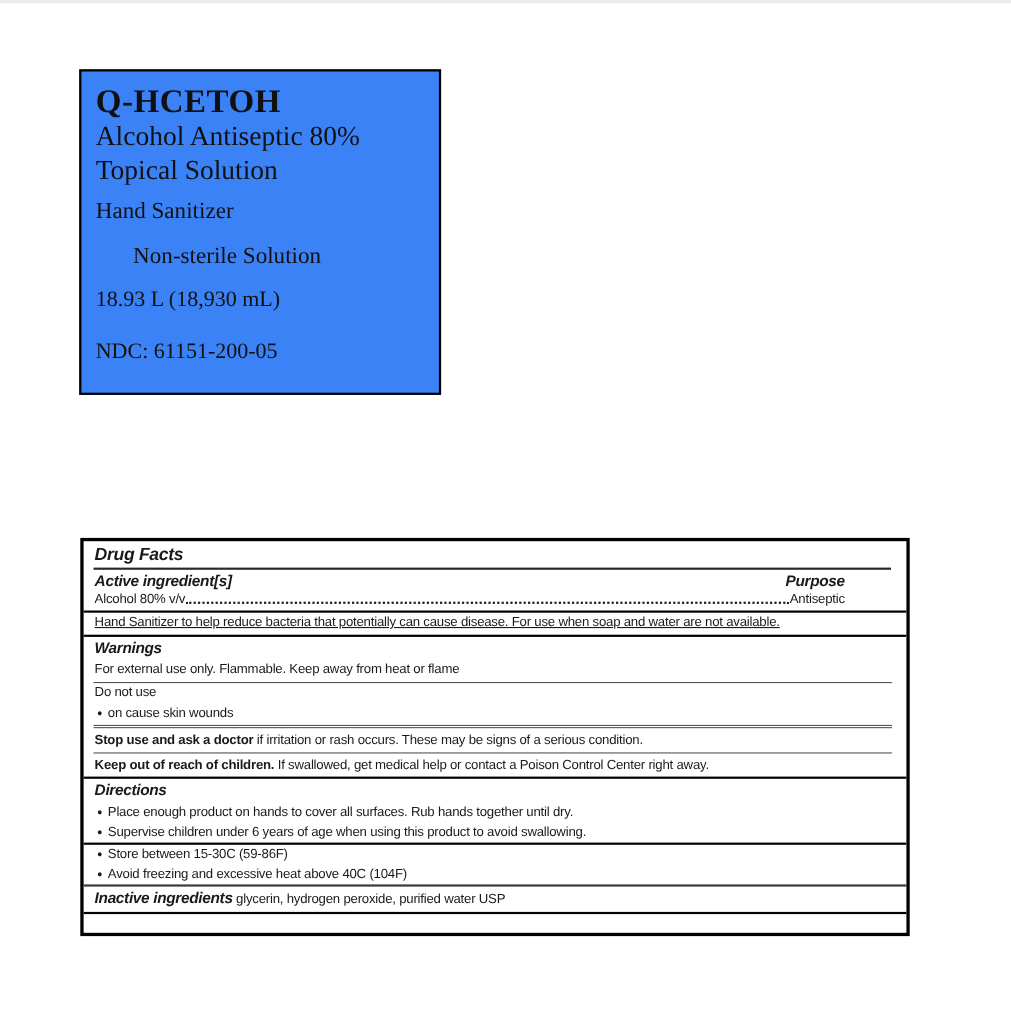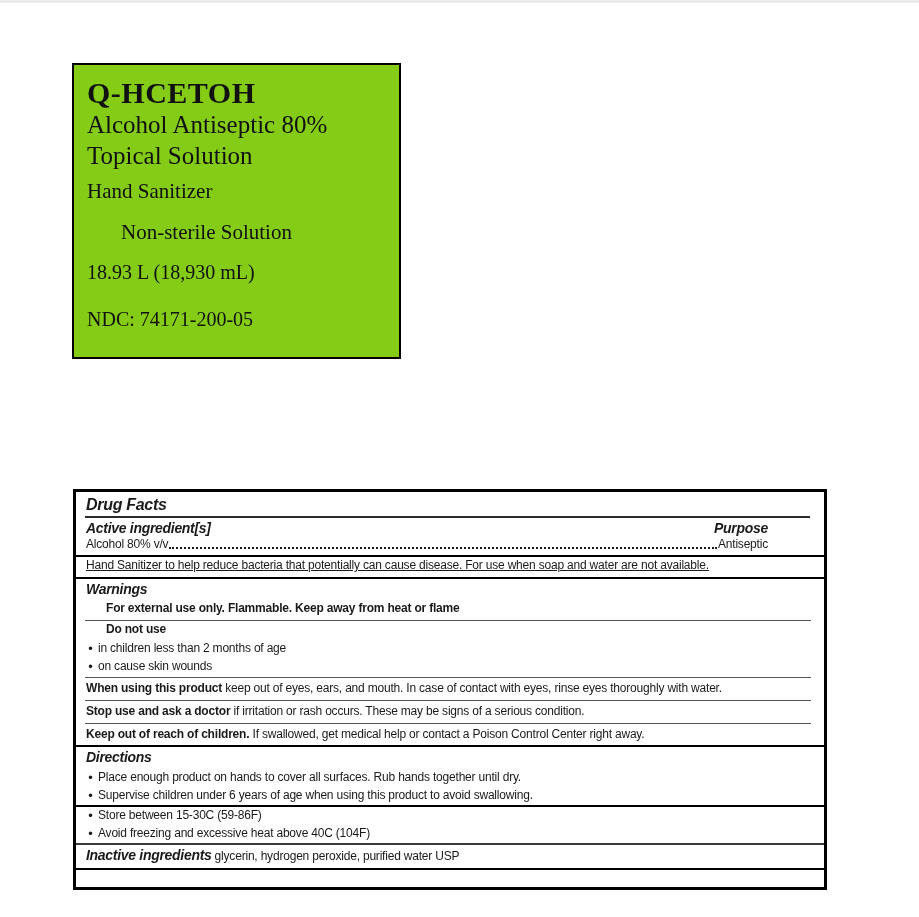--- a/index.html
+++ b/index.html
@@ -5,21 +5,21 @@
   html,body{margin:0;padding:0;}
   body{
     width:919px;height:917px;background:#ffffff;position:relative;
     font-family:"Liberation Sans",sans-serif;color:#000;overflow:hidden;
   }
   .page-top-edge{position:absolute;top:0;left:0;width:100%;height:3px;background:#ebebeb;}
 
   
   .product-label{
     position:absolute;left:72px;top:63px;width:329px;height:296px;
-    border:2px solid #000;background:#84cc16;
+    border:2px solid #000;background:#3b82f6;
     font-family:"Liberation Serif",serif;color:#111;
     padding-left:13px;box-sizing:border-box;
   }
   .pl-brand{font-size:30px;font-weight:bold;line-height:33px;margin-top:11px;letter-spacing:.5px;}
   .pl-sub{font-size:25px;line-height:31px;}
   .pl-type{font-size:21px;line-height:24px;margin-top:8px;}
   .pl-form{font-size:21px;line-height:24px;margin-top:17px;margin-left:34px;}
   .pl-size{font-size:20px;line-height:23px;margin-top:17px;}
   .pl-ndc{font-size:20px;line-height:23px;margin-top:24px;}
 
@@ -32,21 +32,21 @@
   .df-title{font-size:16px;font-weight:bold;font-style:italic;line-height:18px;padding:4px 10px 1px 10px;letter-spacing:-0.3px;}
   .df-hr-title{border:none;border-top:2px solid #2a2a2a;margin:1px 14px 0 9px;}
   .df-active-row{display:flex;justify-content:space-between;align-items:flex-end;padding:2px 56px 0 10px;}
   .df-h2{font-size:14px;font-weight:bold;font-style:italic;line-height:17px;letter-spacing:-0.3px;}
   .df-leader-row{display:flex;align-items:flex-end;padding:1px 56px 4px 10px;line-height:13px;}
   .df-leader{flex:1;border-bottom:2px dotted #1a1a1a;margin:0 1px 2px 1px;height:0;}
   .df-sep{border:none;border-top:2.5px solid #000;margin:0;}
   .df-sep-soft{border:none;border-top:2.5px solid #3a3a3a;margin:0;}
   .df-section{padding:2px 10px 3px 10px;}
   .df-body{line-height:15px;padding:1px 10px 4px 10px;text-decoration:underline;}
-  .df-bold-line{font-weight:bold;line-height:15px;padding:0 10px 3px 10px;margin-left:20px;}
+  .df-bold-line{font-weight:normal;line-height:15px;padding:0 10px 3px 10px;}
   .df-hr-thin{border:none;border-top:1.2px solid #555;margin:1px 13px 1px 9px;}
   .df-para{line-height:15px;padding:2px 10px 3px 10px;}
   .df-para b{letter-spacing:-0.2px;}
   .df-bullet{display:flex;padding:1px 10px 2px 7px;line-height:15px;}
   .df-bullet::before{content:"\2022";flex:none;width:15px;text-align:center;font-size:13px;line-height:15px;}
   .df-bullet span{flex:1;}
   .df-inactive{padding:2px 10px 3px 10px;line-height:17px;}
   .df-inactive .df-h2{display:inline;}
   .df-empty-row{height:17px;}
 </style>
@@ -55,21 +55,21 @@
 
 <div class="page-top-edge"></div>
 
 <div class="product-label">
   <div class="pl-brand">Q-HCETOH</div>
   <div class="pl-sub">Alcohol Antiseptic 80%</div>
   <div class="pl-sub">Topical Solution</div>
   <div class="pl-type">Hand Sanitizer</div>
   <div class="pl-form">Non-sterile Solution</div>
   <div class="pl-size">18.93 L (18,930 mL)</div>
-  <div class="pl-ndc">NDC: 74171-200-05</div>
+  <div class="pl-ndc">NDC: 61151-200-05</div>
 </div>
 
 <div class="drug-facts">
 
   <div class="df-title">Drug Facts</div>
   <hr class="df-hr-title">
 
   <div class="df-active-row">
     <span class="df-h2">Active ingredient[s]</span>
     <span class="df-h2">Purpose</span>
@@ -86,27 +86,23 @@
 
   <hr class="df-sep">
 
   <div class="df-section">
     <div class="df-h2">Warnings</div>
   </div>
   <div class="df-bold-line">For external use only. Flammable. Keep away from heat or flame</div>
   <hr class="df-hr-thin">
   <div class="df-bold-line">Do not use</div>
   <div class="df-bullet">
-    <span>in children less than 2 months of age</span>
-  </div>
-  <div class="df-bullet">
     <span>on cause skin wounds</span>
   </div>
   <hr class="df-hr-thin">
-  <div class="df-para"><b>When using this product</b><span> keep out of eyes, ears, and mouth. In case of contact with eyes, rinse eyes thoroughly with water.</span></div>
   <hr class="df-hr-thin">
   <div class="df-para"><b>Stop use and ask a doctor</b><span> if irritation or rash occurs. These may be signs of a serious condition.</span></div>
   <hr class="df-hr-thin">
   <div class="df-para"><b>Keep out of reach of children.</b><span> If swallowed, get medical help or contact a Poison Control Center right away.</span></div>
 
   <hr class="df-sep">
 
   <div class="df-section">
     <div class="df-h2">Directions</div>
   </div>

